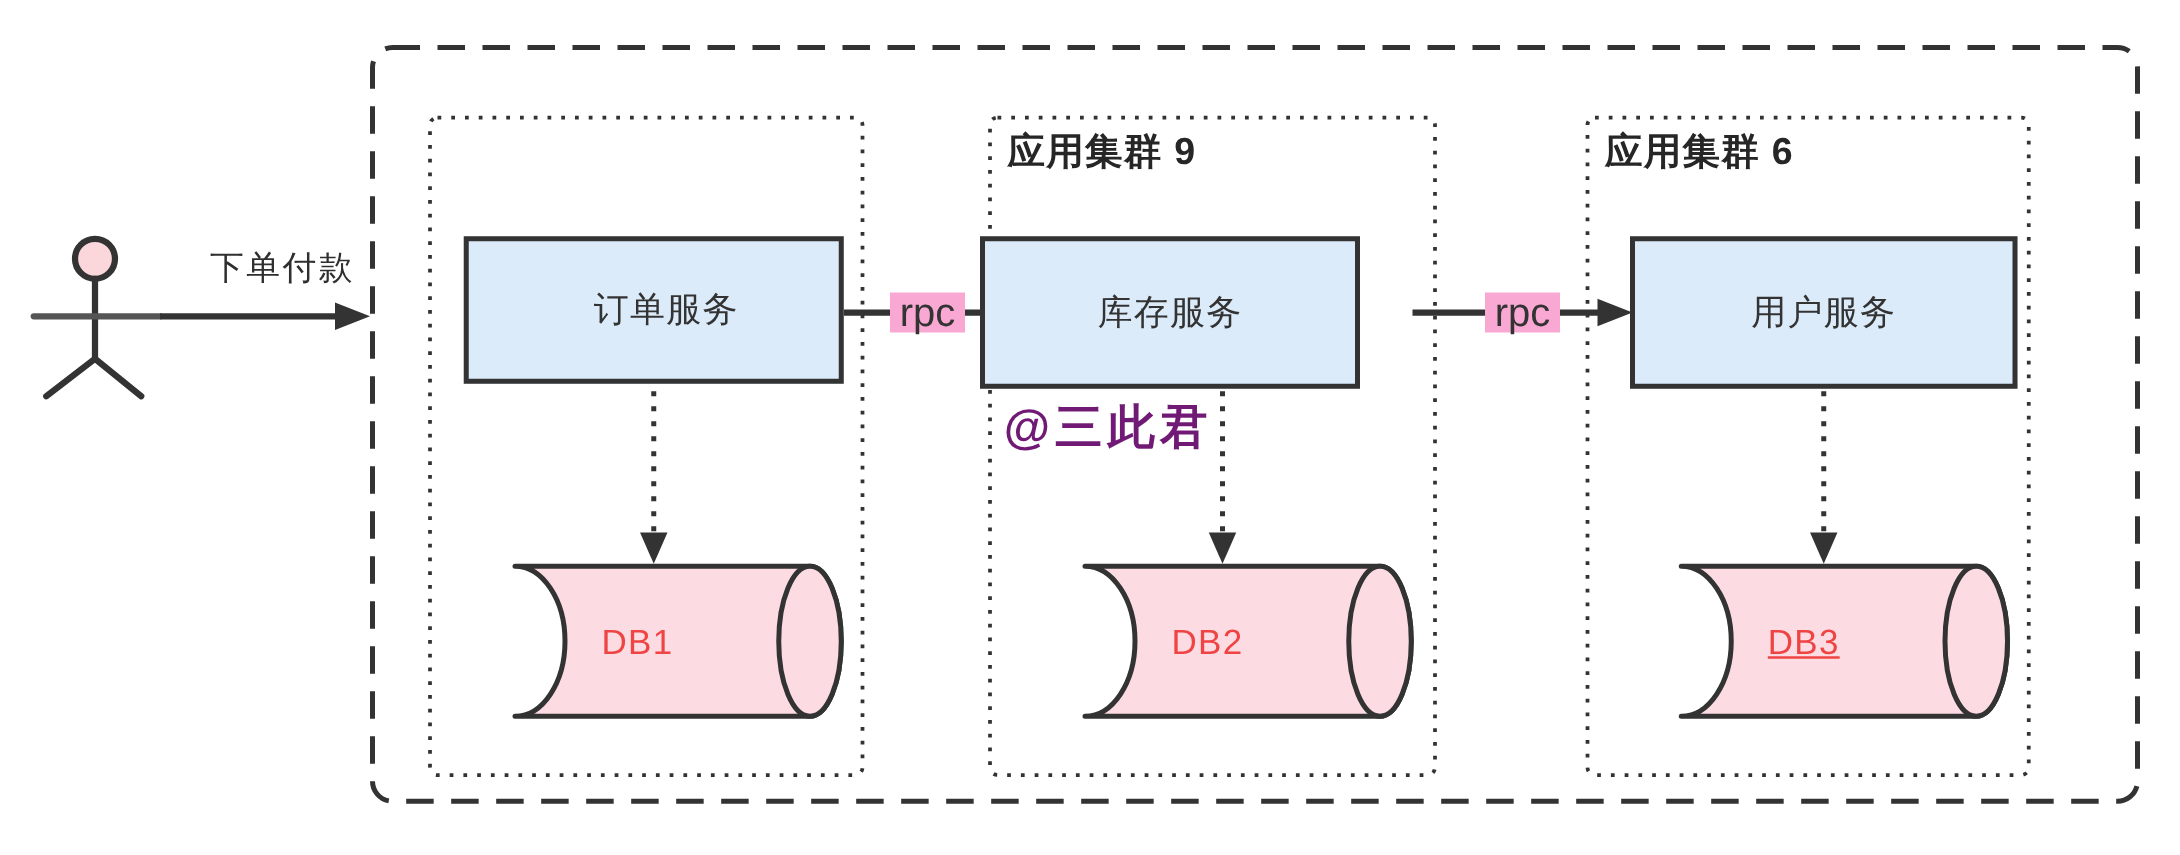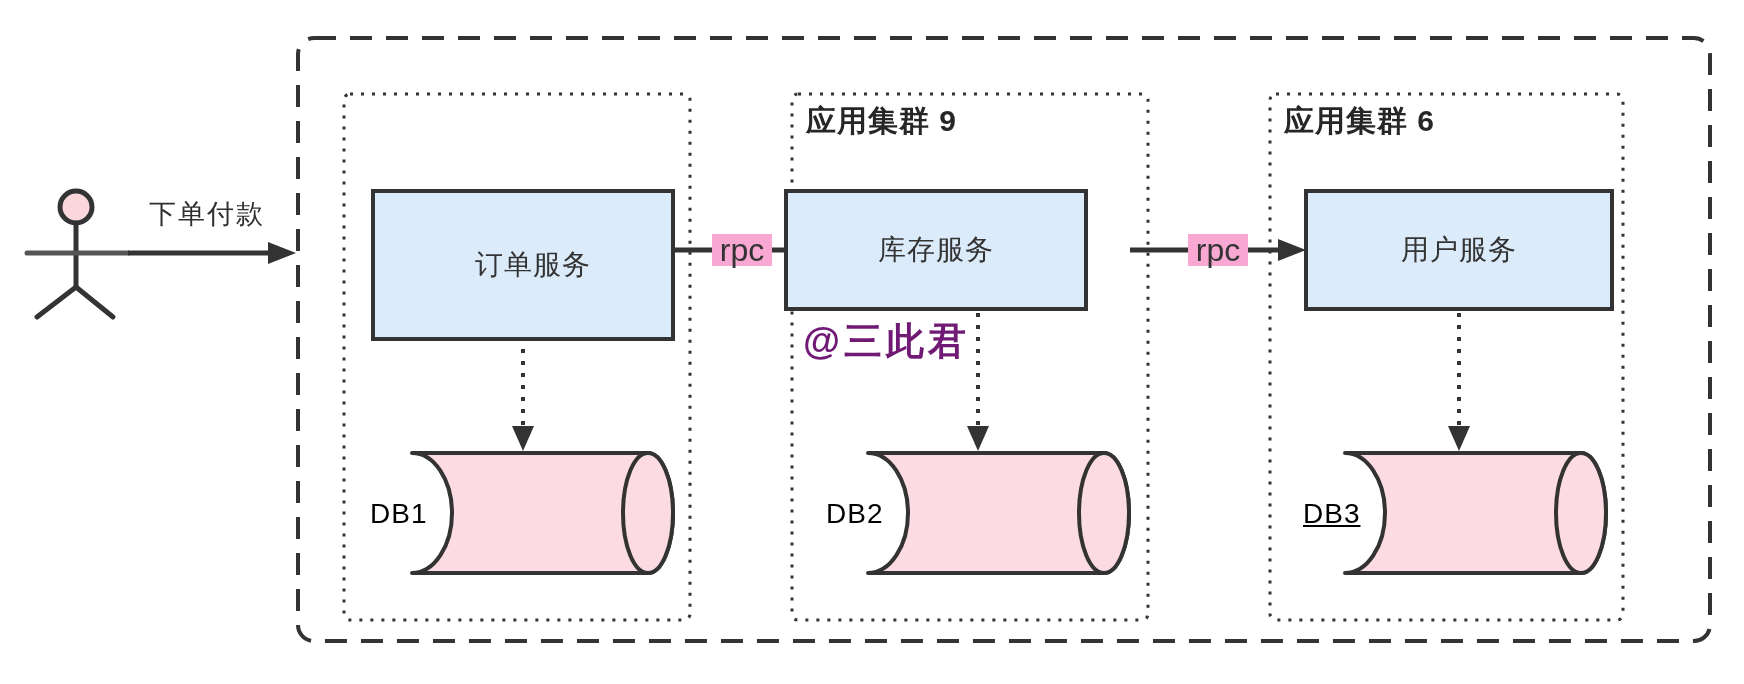--- a/index.html
+++ b/index.html
@@ -15,29 +15,30 @@
   .cluster-title{
     font-size:30px;font-weight:600;color:#262626;letter-spacing:1px;
     white-space:nowrap;
   }
   .svc{
     background:#dcebfa;border:4px solid #333333;box-sizing:border-box;
     display:flex;align-items:center;justify-content:center;
     font-size:28px;color:#333333;letter-spacing:1px;
   }
   .db-label{
-    font-size:28px;color:#000000;letter-spacing:1px;
+    font-size:28px;color:#ef4444;text-align:center;letter-spacing:1px;
   }
   .edge-label{
     font-size:32px;color:#333333;text-align:center;background:#f9a8d4;
     line-height:32px;
   }
   .actor-label{
     font-size:27px;color:#2f2f2f;text-align:center;letter-spacing:2px;
     white-space:nowrap;
+    margin-left:19px;
   }
   .watermark{
     font-size:38px;font-weight:700;color:#701a75;letter-spacing:4px;
     white-space:nowrap;
   }
 </style>
 </head>
 <body>
 
 <div id="canvas">
@@ -83,21 +84,21 @@
     </g>
     <g>
       <line x1="1459" y1="313" x2="1459" y2="426" stroke="#333333" stroke-width="4" stroke-dasharray="4 8"></line>
       <polygon points="1459,451 1448,426 1470,426" fill="#333333"></polygon>
     </g>
   </svg>
 
   <div class="abs cluster-title" style="left:806px;top:101px;">应用集群 9</div>
   <div class="abs cluster-title" style="left:1284px;top:101px;">应用集群 6</div>
 
-  <div class="abs svc" style="left:371px;top:189px;width:304px;height:152px;padding-left:20px;">
+  <div class="abs svc" style="left:371px;top:189px;width:304px;height:118px;padding-left:20px;">
     <span>订单服务</span>
   </div>
   <div class="abs svc" style="left:784px;top:189px;width:304px;height:122px;">
     <span>库存服务</span>
   </div>
   <div class="abs svc" style="left:1304px;top:189px;width:310px;height:122px;">
     <span>用户服务</span>
   </div>
 
   <svg class="abs" style="left:370px;top:450px;" width="306" height="126" viewBox="0 0 306 126">

